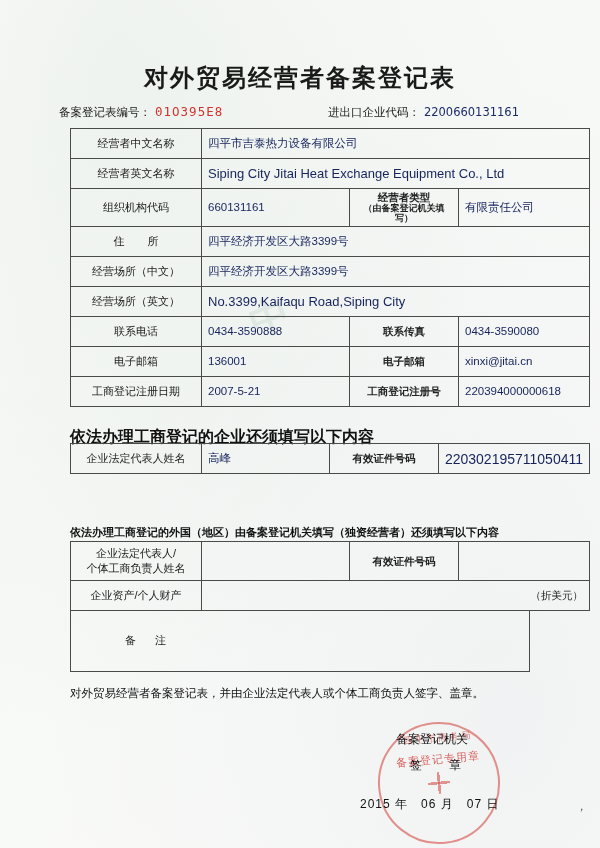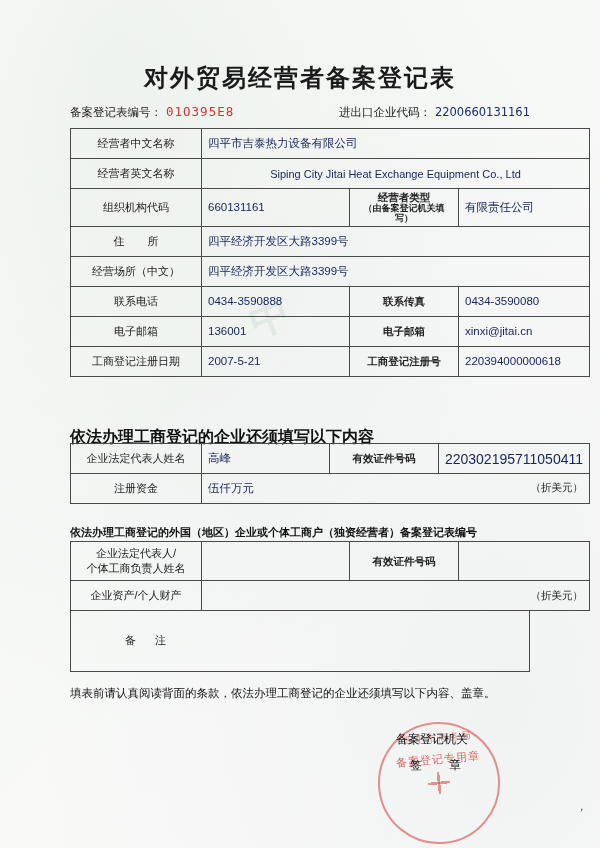--- a/index.html
+++ b/index.html
@@ -39,21 +39,21 @@
     text-align: center;
     font-family: "DejaVu Sans", sans-serif;
     font-size: 24px;
     font-weight: bold;
     letter-spacing: 2px;
     color: #1a1a1a;
   }
   .subline {
     position: absolute;
     top: 104px;
-    left: 70px;
+    left: 59px;
     width: 460px;
     font-size: 11.5px;
     color: #1a1a1a;
     display: flex;
     justify-content: space-between;
     align-items: center;
     gap: 39px;
   }
   .subline .left, .subline .right {
     display: flex;
@@ -92,21 +92,21 @@
     font-size: 11px;
     color: #1a1a1a;
     white-space: nowrap;
   }
   .lbl.spaced { letter-spacing: 10px; text-indent: 10px; }
   .val {
     font-size: 11.5px;
     color: #16235c;
     padding-left: 10px;
   }
-  .val.en { font-size: 11px; text-align: center; }
+  .val.en { font-size: 13px; }
   .lbl2 {
     width: 96px;
     text-align: center;
     font-size: 10.5px;
     line-height: 1.15;
     font-weight: bold;
   }
   .small-note { font-size: 9px; }
   .val2 {
     font-size: 11.5px;
@@ -276,20 +276,24 @@
     </tr>
     <tr>
       <td class="lbl spaced">住  所</td>
       <td class="val" colspan="3">四平经济开发区大路3399号</td>
     </tr>
     <tr>
       <td class="lbl">经营场所（中文）</td>
       <td class="val" colspan="3">四平经济开发区大路3399号</td>
     </tr>
     <tr>
+      <td class="lbl">经营场所（英文）</td>
+      <td class="val en" colspan="3">No.3399,Kaifaqu Road,Siping City</td>
+    </tr>
+    <tr>
       <td class="lbl">联系电话</td>
       <td class="val">0434-3590888</td>
       <td class="lbl2">联系传真</td>
       <td class="val2">0434-3590080</td>
     </tr>
     <tr>
       <td class="lbl">电子邮箱</td>
       <td class="val">136001</td>
       <td class="lbl2">电子邮箱</td>
       <td class="val2">xinxi@jitai.cn</td>
@@ -306,31 +310,24 @@
   <div class="sect" style="top:427px;">依法办理工商登记的企业还须填写以下内容</div>
 
   <table class="main" style="top:443px;">
     <tbody>
         <tr>
       <td class="lbl">企业法定代表人姓名</td>
       <td class="val">高峰</td>
       <td class="lbl2">有效证件号码</td>
       <td class="val2" style="font-size:14px;">220302195711050411</td>
     </tr>
-    <tr>
-      <td class="lbl">注册资金</td>
-      <td class="val" colspan="3">
-        <span>伍仟万元</span>
-        <span class="rmb-note">（折美元）</span>
-      </td>
-    </tr>
   </tbody>
     </table>
 
-  <div class="sect" style="top:525px; font-size:11px;">依法办理工商登记的外国（地区）企业或个体工商户（独资经营者）备案登记表编号</div>
+  <div class="sect" style="top:525px; font-size:11px;">依法办理工商登记的外国（地区）由备案登记机关填写（独资经营者）还须填写以下内容</div>
 
   <table class="main" style="top:541px;">
     <tbody>
         <tr>
       <td class="lbl" style="height:34px;text-align:center;">
         <div>企业法定代表人/</div>
         <div>个体工商负责人姓名</div>
       </td>
       <td class="val"></td>
       <td class="lbl2">有效证件号码</td>
@@ -343,26 +340,36 @@
         <span class="rmb-note">（折美元）</span>
       </td>
     </tr>
   </tbody>
     </table>
 
   <div class="blank-box">
     <div class="bl">备 注</div>
   </div>
 
-  <div class="note-foot">填表前请认真阅读背面的条款，依法办理工商登记的企业还须填写以下内容、盖章。</div>
+  <div class="note-foot">对外贸易经营者备案登记表，并由企业法定代表人或个体工商负责人签字、盖章。</div>
 
   <div class="seal"></div>
   <div class="seal-arc">四平市商务局</div>
   <div class="seal-text">备案登记专用章</div>
 
   <div class="sign-block">
     <div>备案登记机关</div>
     <div class="l2">签  章</div>
   </div>
 
+  <div class="date-line">
+    <span class="d">2015</span>
+    <span>年</span>
+    &nbsp;
+    <span class="d">06</span>
+    <span>月</span>
+    &nbsp;
+    <span class="d">07</span>
+    <span>日</span>
+  </div>
 
   <div class="edge-mark">ʼ</div>
 </div>
 
 </body></html>

